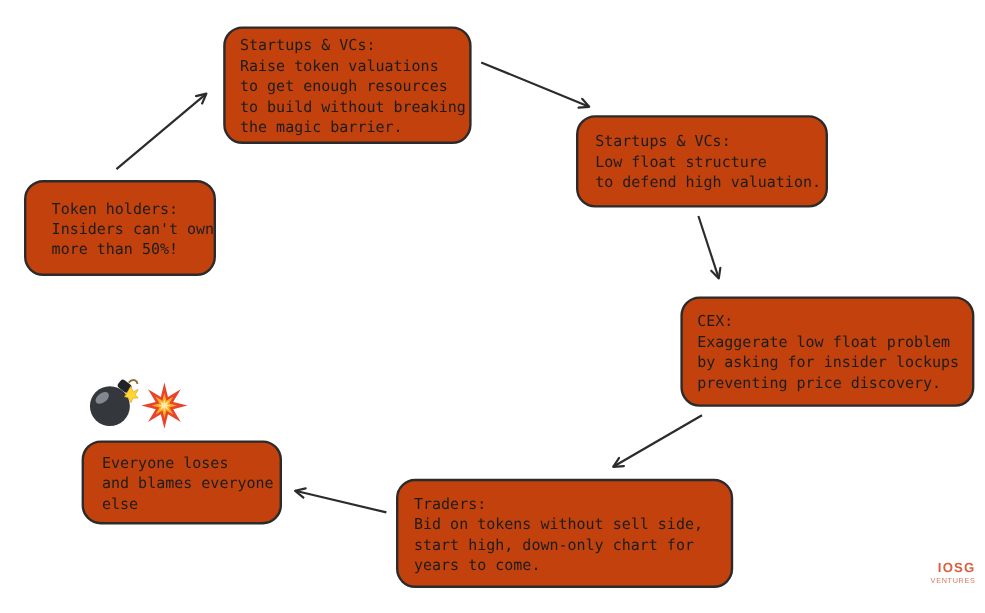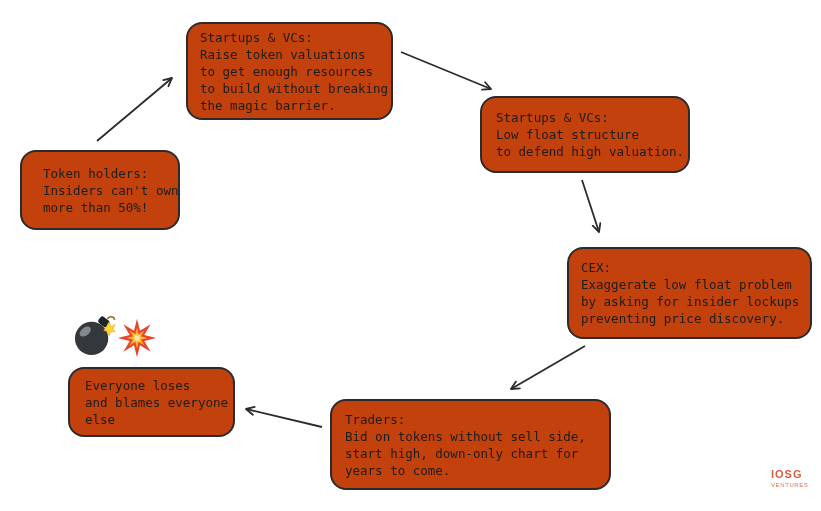--- a/index.html
+++ b/index.html
@@ -48,21 +48,21 @@
   .emoji {
     position: absolute;
   }
   .emoji-bomb      { left: 72px;  top: 311px; width: 47px; height: 47px; }
   .emoji-explosion { left: 116px; top: 317px; width: 42px; height: 42px; }
   .logo {
     position: absolute;
     left: 771px;
     top: 469px;
     width: 42px;
-    text-align: left;
+    text-align: right;
     font-family: "Liberation Sans", sans-serif;
     line-height: 1;
     user-select: none;
   }
   .logo-main {
     display: block;
     font-size: 11px;
     font-weight: bold;
     letter-spacing: 1px;
     color: #d85f3f;

